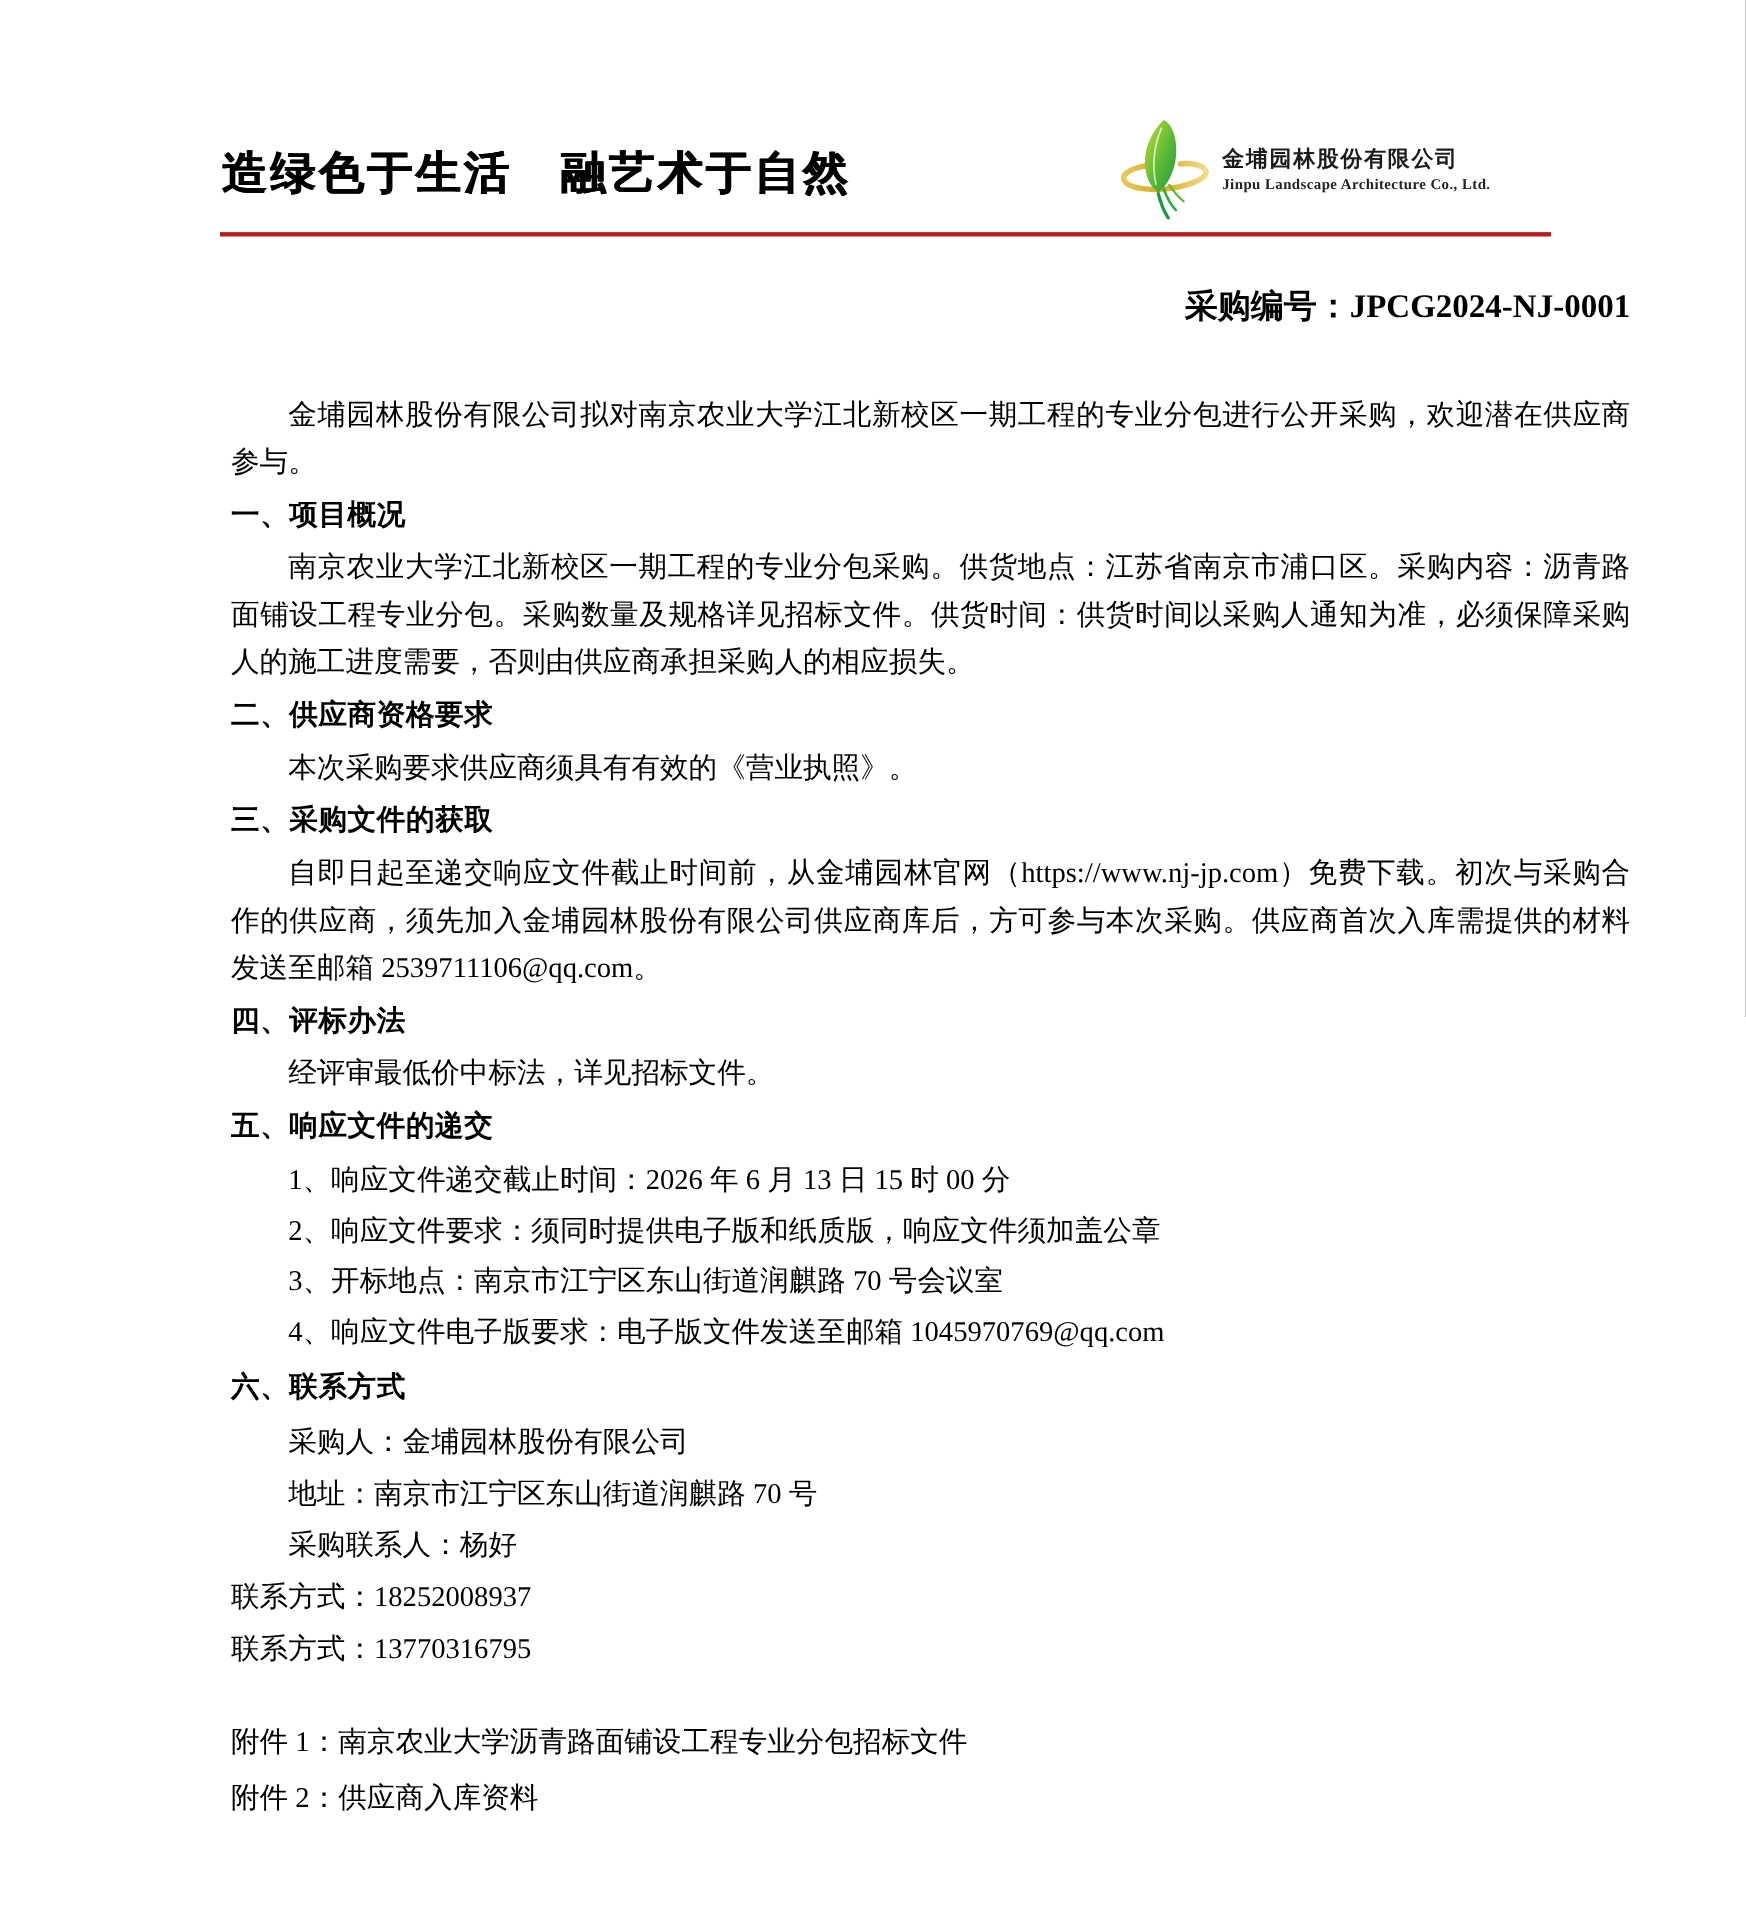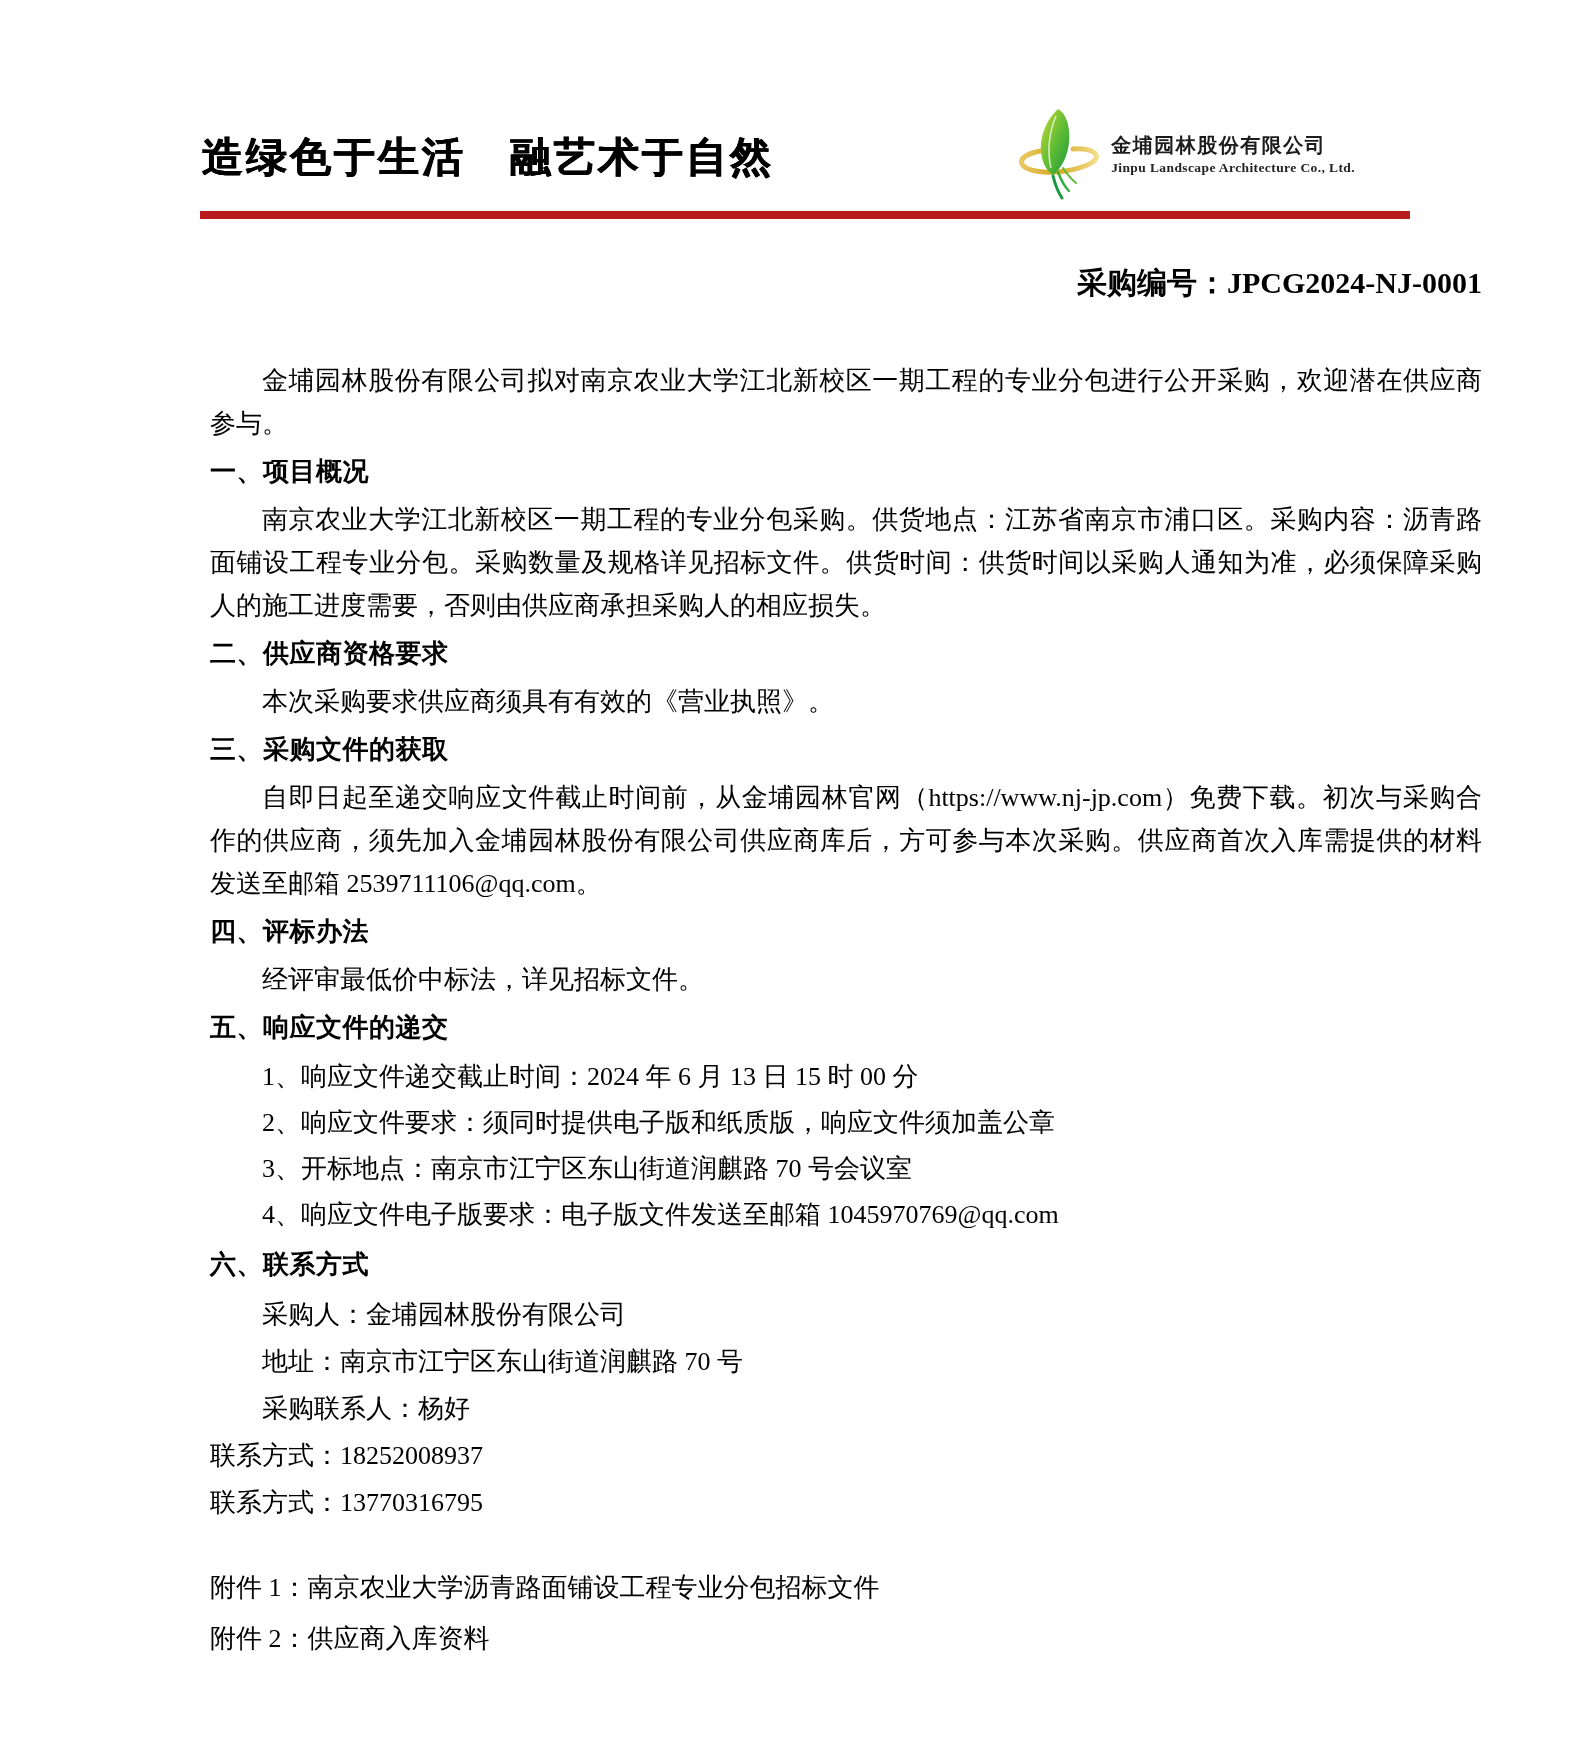--- a/index.html
+++ b/index.html
@@ -9,21 +9,21 @@
     background:#ffffff;
     font-family:"Liberation Serif","DejaVu Serif",serif;
     color:#000;
     overflow:hidden;
   }
   
   .hdr{
     position:relative;
     margin:0 177px 0 200px;
     height:211px;
-    border-bottom:8px solid #b91c1c;
+    border-bottom:4px solid #b91c1c;
   }
   .slogan{
     position:absolute;left:2px;top:130px;
     font-size:41px;font-weight:900;
     letter-spacing:3px;
     font-family:"Liberation Serif","DejaVu Serif",serif;
     text-shadow:0.6px 0 #000, -0.6px 0 #000;
     white-space:nowrap;
   }
   .logo{
@@ -121,21 +121,21 @@
     <h2 class="sec">二、供应商资格要求</h2>
     <p class="para">本次采购要求供应商须具有有效的《营业执照》。</p>
 
     <h2 class="sec">三、采购文件的获取</h2>
     <p class="para">自即日起至递交响应文件截止时间前，从金埔园林官网（https://www.nj-jp.com）免费下载。初次与采购合作的供应商，须先加入金埔园林股份有限公司供应商库后，方可参与本次采购。供应商首次入库需提供的材料发送至邮箱 2539711106@qq.com。</p>
 
     <h2 class="sec">四、评标办法</h2>
     <p class="para">经评审最低价中标法，详见招标文件。</p>
 
     <h2 class="sec">五、响应文件的递交</h2>
-    <div class="list-line">1、响应文件递交截止时间：2024 年 6 月 13 日 15 时 00 分</div>
+    <div class="list-line">1、响应文件递交截止时间：2026 年 6 月 13 日 15 时 00 分</div>
     <div class="list-line">2、响应文件要求：须同时提供电子版和纸质版，响应文件须加盖公章</div>
     <div class="list-line">3、开标地点：南京市江宁区东山街道润麒路 70 号会议室</div>
     <div class="list-line">4、响应文件电子版要求：电子版文件发送至邮箱 1045970769@qq.com</div>
 
     <h2 class="sec">六、联系方式</h2>
     <div class="contact-line">采购人：金埔园林股份有限公司</div>
     <div class="contact-line">地址：南京市江宁区东山街道润麒路 70 号</div>
     <div class="contact-row">
       <span class="cperson">采购联系人：杨好</span>
       <span class="cphone">联系方式：18252008937</span>

